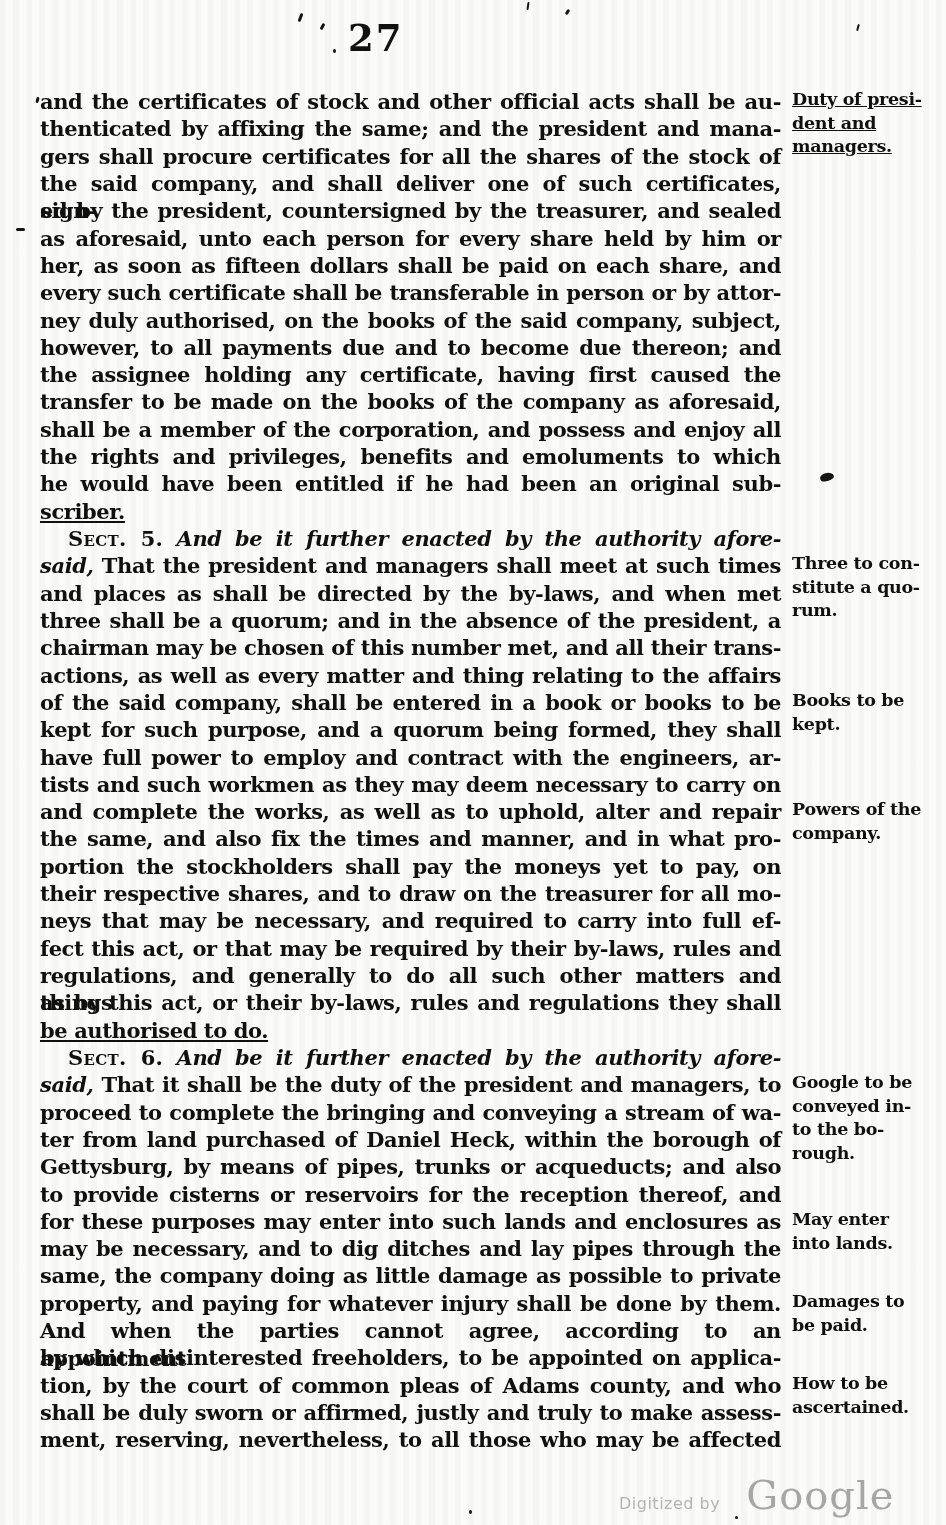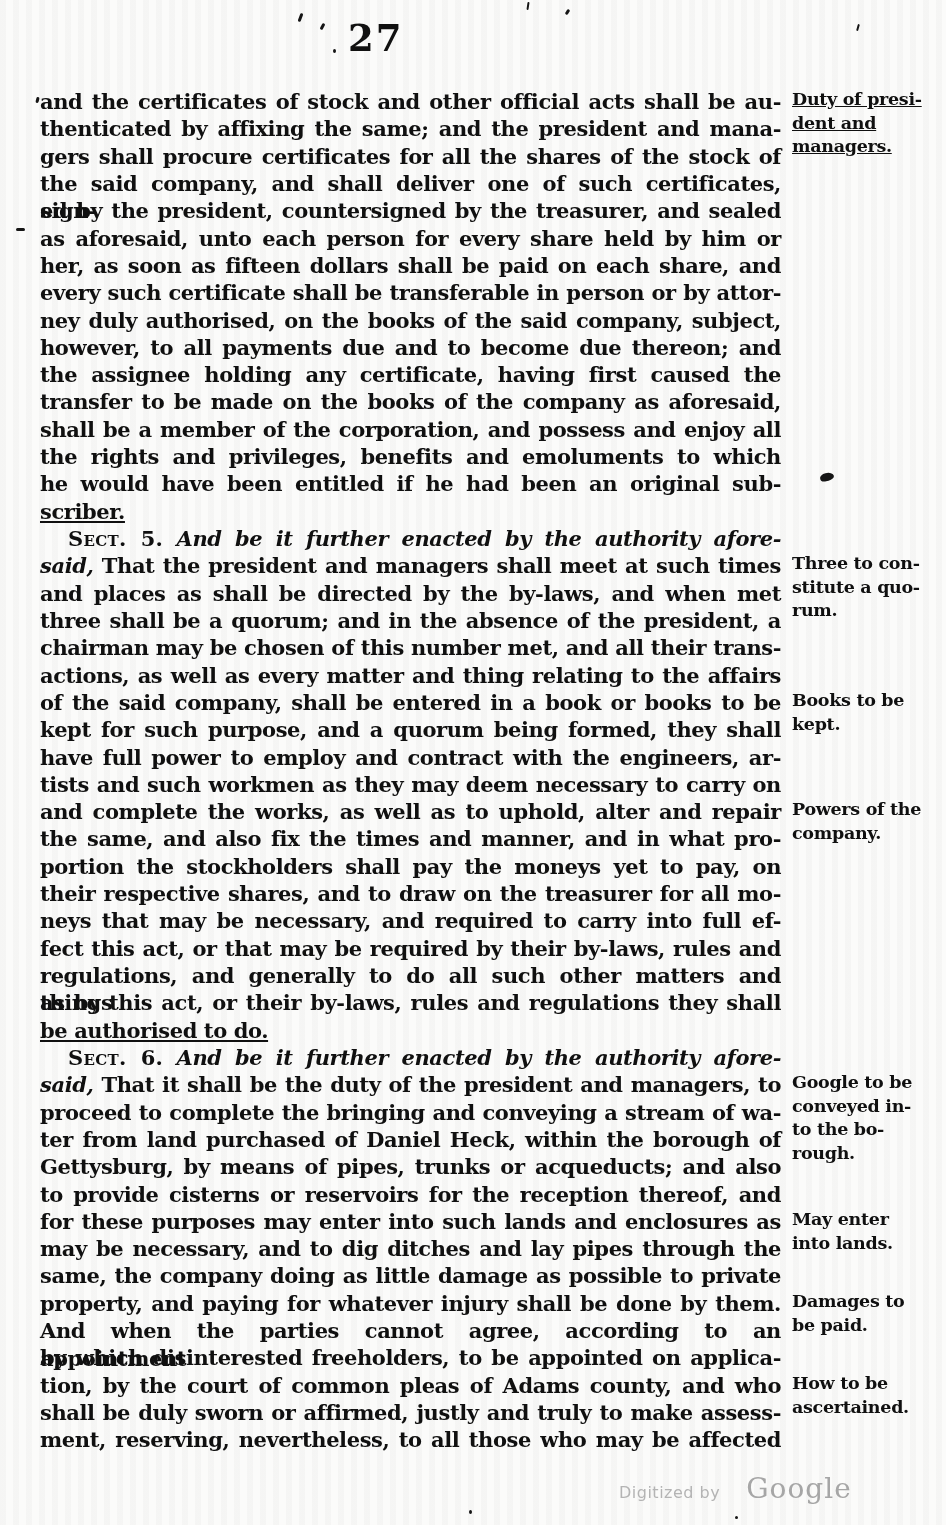--- a/index.html
+++ b/index.html
@@ -29,21 +29,21 @@
   .line.no-just{text-align-last:left;text-decoration:underline;}
   .st-sc{font-variant:small-caps;letter-spacing:0.3px;}
   .st-i{font-style:italic;}
   .margin-col{position:absolute;left:792px;top:0;width:150px;}
   .note{
     position:absolute;left:0;width:152px;
     font-size:17.5px;font-weight:700;line-height:23.5px;letter-spacing:-0.3px;
   }
   .watermark{position:absolute;left:583px;top:1472px;display:flex;align-items:baseline;gap:26px;margin-left:36px;}
   .wm-prefix{font-family:"DejaVu Sans",sans-serif;font-size:16px;color:var(--wm-text,#b4b4b4);letter-spacing:0.5px;}
-  .wm-logo{font-family:"DejaVu Serif",serif;font-size:28px;color:var(--wm-logo,#a6a6a6);letter-spacing:1px;}
+  .wm-logo{font-family:"DejaVu Serif",serif;font-size:40px;color:var(--wm-logo,#a6a6a6);letter-spacing:1px;}
   .speck{position:absolute;background:#151515;border-radius:2px;}
 </style>
 </head>
 <body>
 
 <div class="page">
 
   <div class="page-number">27</div>
 
   <div class="content">

